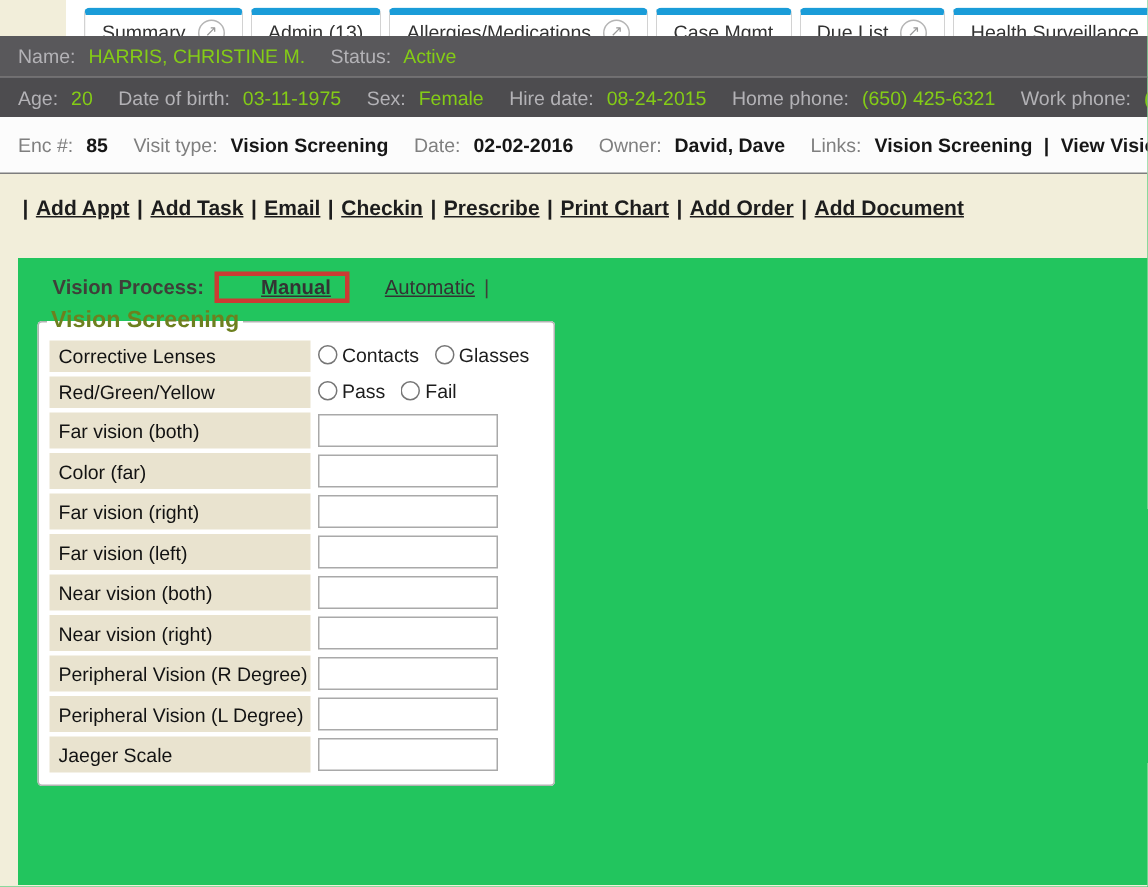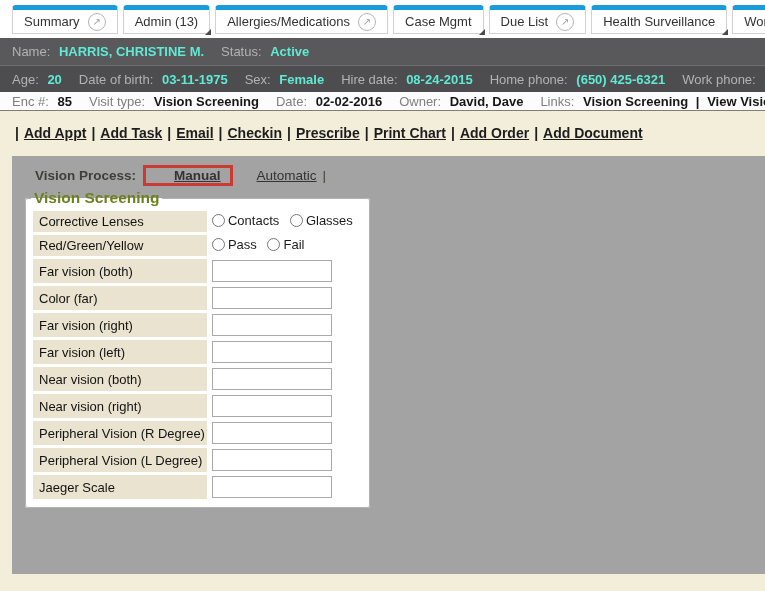--- a/index.html
+++ b/index.html
@@ -3,52 +3,52 @@
 <meta charset="utf-8">
 <style>
   html,body{margin:0;padding:0;}
   body{
     width:765px;height:591px;overflow:hidden;position:relative;
     background:#f2eeda;
     font-family:"Liberation Sans","DejaVu Sans",sans-serif;
     font-size:13px;color:#222;
   }
   
-  .tabbar{height:38px;background:#fff;display:flex;align-items:flex-start;
-    padding:5px 0 0 12px;gap:5px;box-sizing:border-box;overflow:hidden;white-space:nowrap;}
+  .tabbar{height:24px;background:#fff;display:flex;align-items:flex-start;
+    padding:5px 0 0 12px;gap:5px;box-sizing:border-box;overflow:hidden;white-space:nowrap;margin-left:44px;}
   .tab{position:relative;display:flex;align-items:center;gap:8px;height:29px;padding:0 11px;
     background:#fff;border:1px solid #d2d2d2;border-top:5px solid #1a9cd8;
     border-radius:4px 4px 0 0;box-sizing:border-box;font-size:13px;color:#333;
     cursor:pointer;flex:0 0 auto;}
   .tab-ext-icon{width:16px;height:16px;border:1px solid #b5b5b5;border-radius:50%;
     color:#9a9a9a;font-size:10px;line-height:15px;text-align:center;flex:0 0 auto;}
   .tab-caret{position:absolute;right:-2px;bottom:-2px;width:0;height:0;
     border-left:6px solid transparent;border-bottom:6px solid #4a4a4a;}
   
   .bar{display:flex;align-items:center;padding-left:12px;font-size:13px;box-sizing:border-box;}
   .bar1{height:27px;background:#59585b;}
   .bar2{height:27px;background:#4d4c4f;border-top:1px solid #6e6d70;}
   .bar .group{margin-right:17px;white-space:nowrap;}
   .bar-label{color:#b3b2b6;margin-right:5px;}
-  .bar-value{color:#5eead4;font-weight:bold;}
-  
-  .encbar{height:19px;background:#fcfcfc;border-bottom:1px solid #7d7d7d;
+  .bar-value{color:#84cc16;font-weight:normal;}
+  
+  .encbar{height:38px;background:#fcfcfc;border-bottom:1px solid #7d7d7d;
     display:flex;align-items:center;padding-left:12px;font-size:13px;box-sizing:border-box;}
   .encbar .group{margin-right:17px;white-space:nowrap;}
   .enc-label{color:#7f7f7f;margin-right:5px;}
   .enc-value{color:#161616;font-weight:bold;}
   .enc-link{color:#161616;font-weight:bold;cursor:pointer;}
   .enc-link-sep{color:#161616;font-weight:bold;margin:0 4px;}
   
-  .actionbar{padding:14px 0 0 10px;height:45px;box-sizing:border-box;
+  .actionbar{padding:14px 0 0 10px;height:56px;box-sizing:border-box;
     font-size:14px;font-weight:bold;color:#1d1d1d;white-space:nowrap;}
   .action-sep{margin:0 5px;}
   .action-link{text-decoration:underline;cursor:pointer;color:#1d1d1d;}
   
-  .panel{margin-left:12px;background:#a3a3a3;height:418px;box-sizing:border-box;
+  .panel{margin-left:12px;background:#22c55e;height:418px;box-sizing:border-box;
     padding:9px 0 0 13px;}
   .vision-process{font-size:13.5px;margin:0 0 3px 10px;color:#3f3f39;display:flex;align-items:center;}
   .vp-label{font-weight:bold;margin-right:6px;}
   .vp-link{color:#333;text-decoration:underline;margin:0 4px;cursor:pointer;padding-left:19px;}
   .vp-link.bold{font-weight:bold;}
   .red-box{display:inline-block;border:3px solid #cc3b33;padding:0 5px;margin:0 1px;}
   .vp-trailing{margin-left:2px;}
   
   fieldset.vision{width:325px;border:1px solid #b3b3b3;border-radius:3px;margin:0;
     padding:1px 5px 5px 5px;background:#fff;box-sizing:border-box;}

